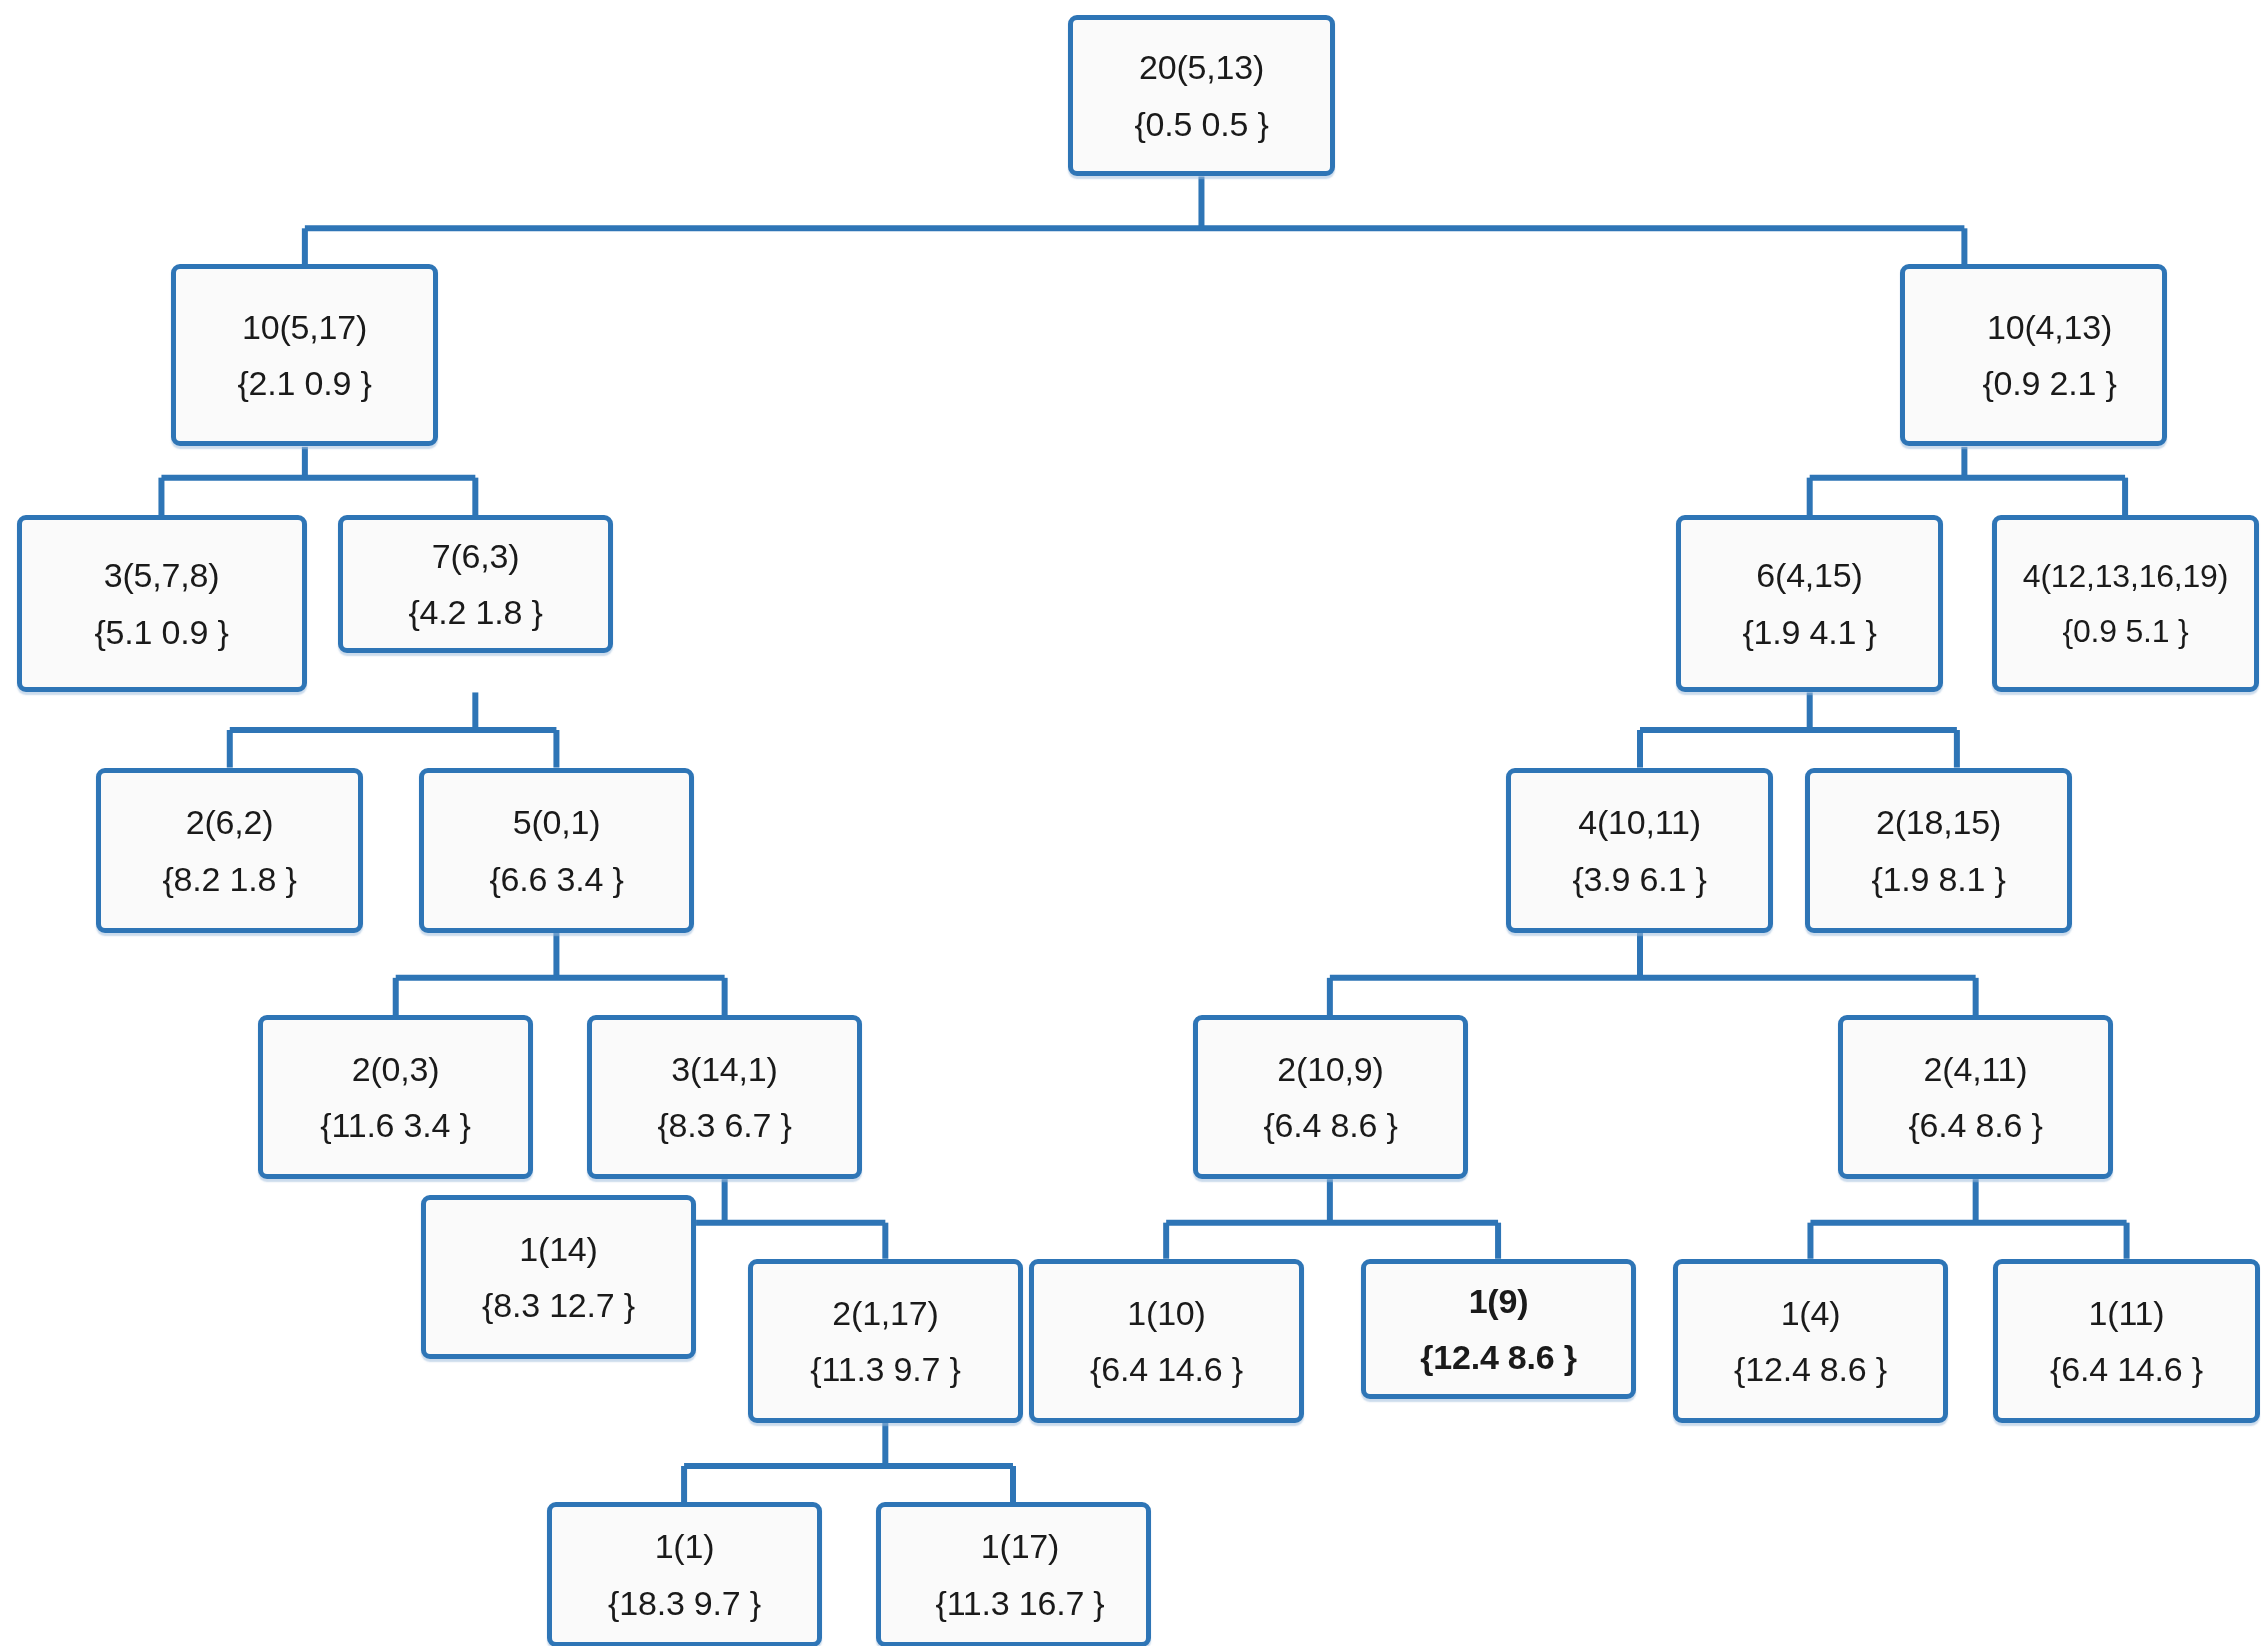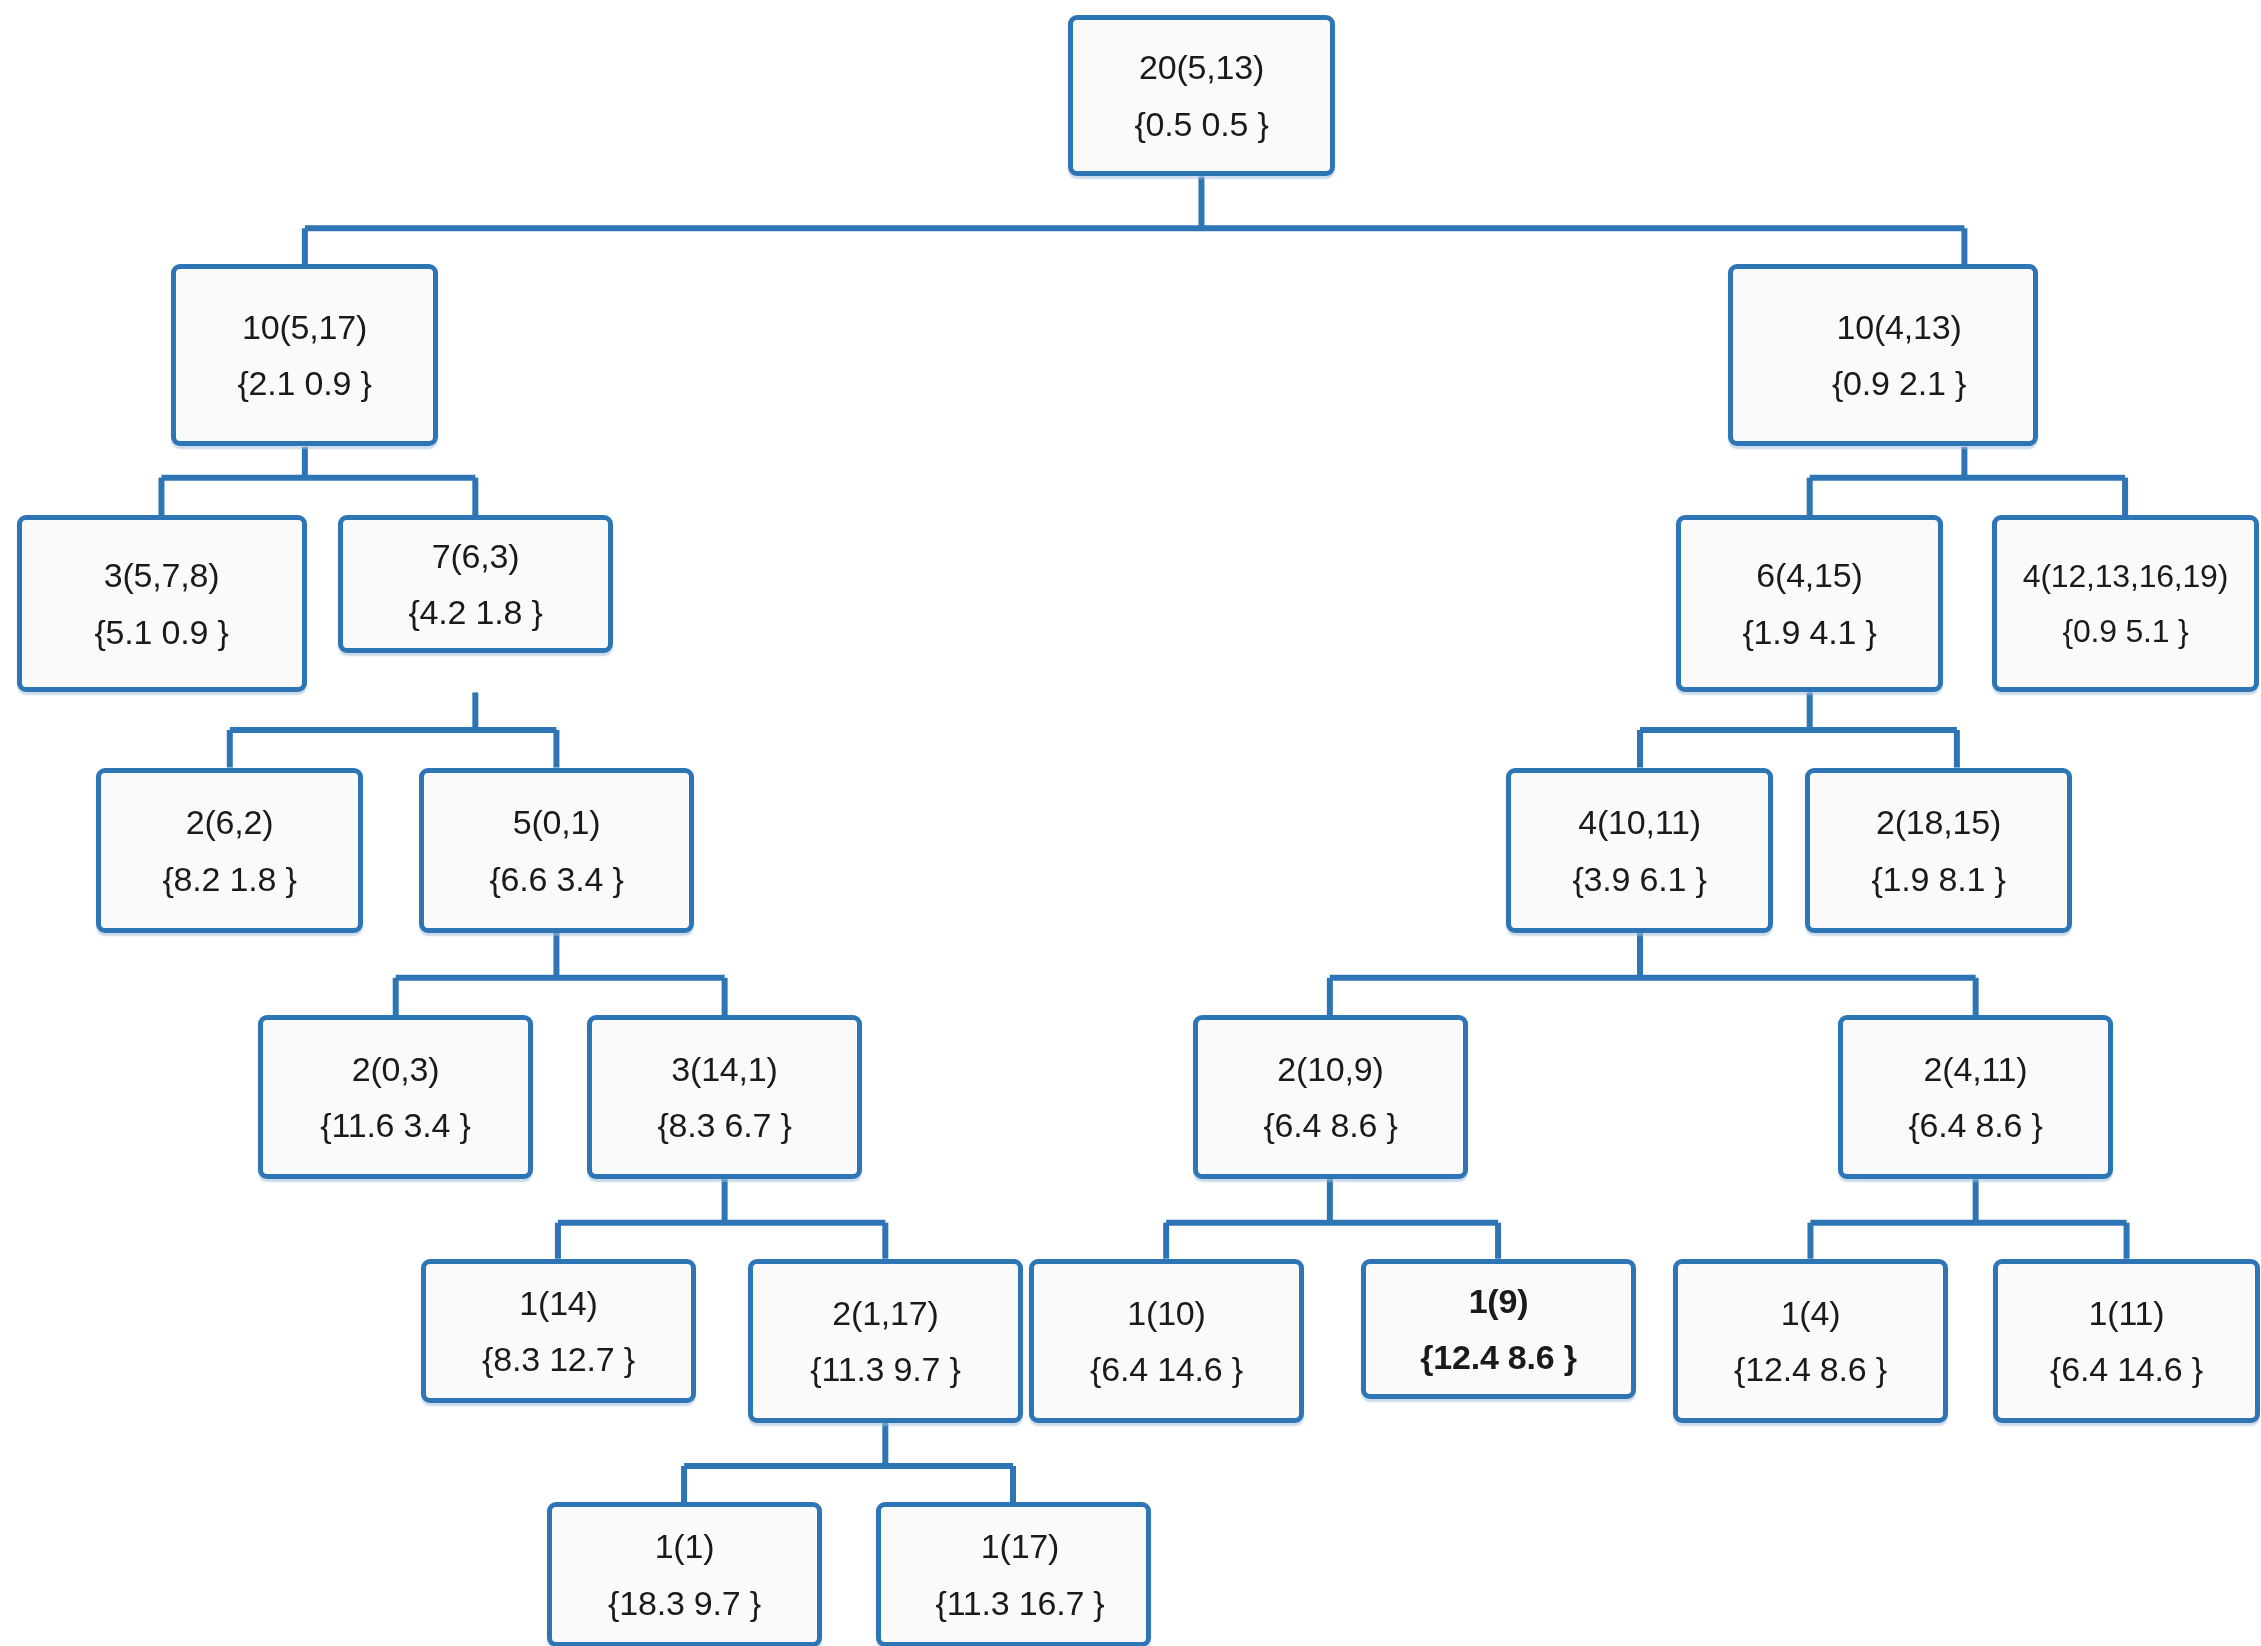--- a/index.html
+++ b/index.html
@@ -99,21 +99,21 @@
       <line x1="1349" y1="1952" x2="1349" y2="2000" stroke="#2E75B6" stroke-width="8" stroke-linecap="butt"></line>
     </svg>
 <div class="node" style="left: 1068px; top: 15px; width: 267px; height: 161px;">
       <div class="line1">20(5,13)</div>
       <div class="line2">{0.5 0.5 }</div>
     </div>
     <div class="node" style="left: 171px; top: 264px; width: 267px; height: 182px;">
       <div class="line1">10(5,17)</div>
       <div class="line2">{2.1 0.9 }</div>
     </div>
-    <div class="node" style="left: 1728px; top: 264px; width: 310px; height: 182px; padding-left: 32px;">
+    <div class="node" style="left: 1900px; top: 264px; width: 267px; height: 182px; padding-left: 32px;">
       <div class="line1">10(4,13)</div>
       <div class="line2">{0.9 2.1 }</div>
     </div>
     <div class="node" style="left: 16.5px; top: 515px; width: 290px; height: 177px;">
       <div class="line1">3(5,7,8)</div>
       <div class="line2">{5.1 0.9 }</div>
     </div>
     <div class="node" style="left: 338px; top: 515px; width: 275px; height: 138px;">
       <div class="line1">7(6,3)</div>
       <div class="line2">{4.2 1.8 }</div>
@@ -151,21 +151,21 @@
       <div class="line2">{8.3 6.7 }</div>
     </div>
     <div class="node" style="left: 1193px; top: 1015px; width: 275px; height: 164px;">
       <div class="line1">2(10,9)</div>
       <div class="line2">{6.4 8.6 }</div>
     </div>
     <div class="node" style="left: 1838px; top: 1015px; width: 275px; height: 164px;">
       <div class="line1">2(4,11)</div>
       <div class="line2">{6.4 8.6 }</div>
     </div>
-    <div class="node" style="left: 421px; top: 1259px; width: 275px; height: 144px; justify-content: center;">
+    <div class="node" style="left: 421px; top: 1195px; width: 275px; height: 164px; justify-content: center;">
       <div class="line1">1(14)</div>
       <div class="line2">{8.3 12.7 }</div>
     </div>
     <div class="node" style="left: 748px; top: 1259px; width: 275px; height: 164px;">
       <div class="line1">2(1,17)</div>
       <div class="line2">{11.3 9.7 }</div>
     </div>
     <div class="node" style="left: 1029px; top: 1259px; width: 275px; height: 164px;">
       <div class="line1">1(10)</div>
       <div class="line2">{6.4 14.6 }</div>

